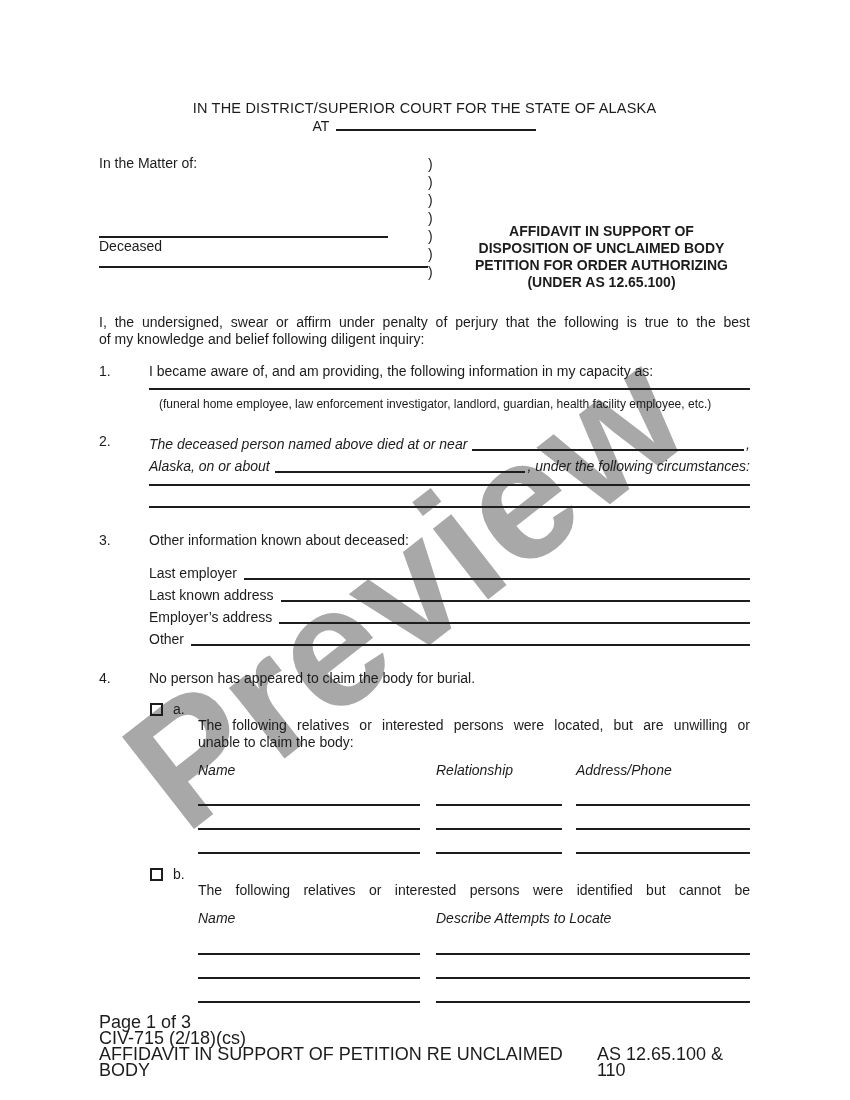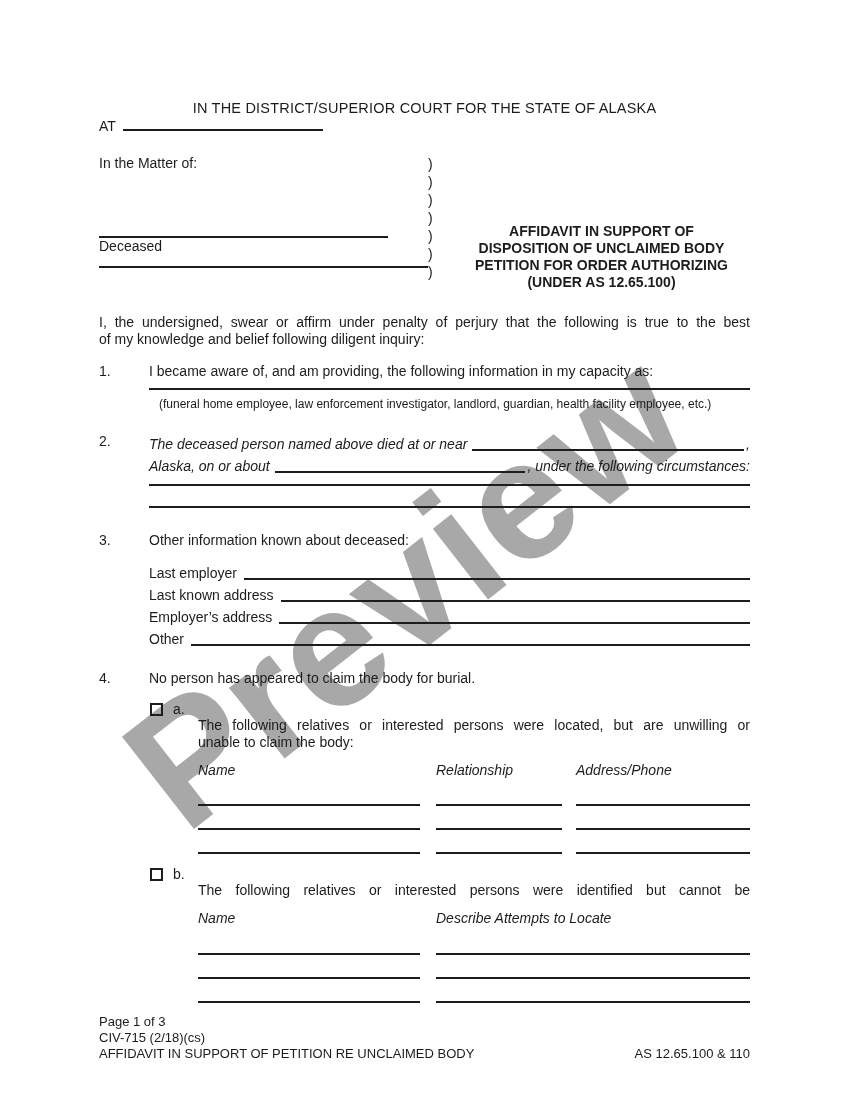--- a/index.html
+++ b/index.html
@@ -27,21 +27,21 @@
     z-index: 0;
     letter-spacing: 1px;
   }
   .content {
     position: relative;
     z-index: 1;
     padding: 100px 100px 0 99px;
   }
   
   .court-header { text-align: center; font-size: 14.5px; letter-spacing: .2px; }
-  .at-row { line-height: 18px; }
+  .at-row { text-align: center; line-height: 18px; }
   .uline {
     display: inline-block;
     width: 200px;
     height: 14px;
     border-bottom: 2px solid #1d1d1d;
     margin-left: 7px;
     vertical-align: baseline;
   }
   
   .caption { display: flex; margin-top: 20px; align-items: flex-start; }
@@ -106,21 +106,21 @@
   .r-tall { height: 27px; }
   .r-norm { height: 24px; }
   .r-tallb { height: 28px; }
   .cell { border-bottom: 2px solid #1d1d1d; }
   .c1 { width: 222px; margin-right: 16px; flex: none; }
   .c2 { width: 126px; margin-right: 14px; flex: none; }
   .c3 { flex: 1; }
   .d1 { width: 222px; margin-right: 16px; flex: none; }
   .d2 { flex: 1; }
   
-  .footer { margin-top: 11px; font-size: 13px; line-height: 16px; }
+  .footer { margin-top: 11px; font-size: 18px; line-height: 16px; }
   .footer-last { display: flex; justify-content: space-between; }
 </style>
 </head>
 <body>
 
 <div class="page">
 
   <div class="watermark" style="color: rgb(168, 168, 168);">Preview</div>
 
   <div class="content">

